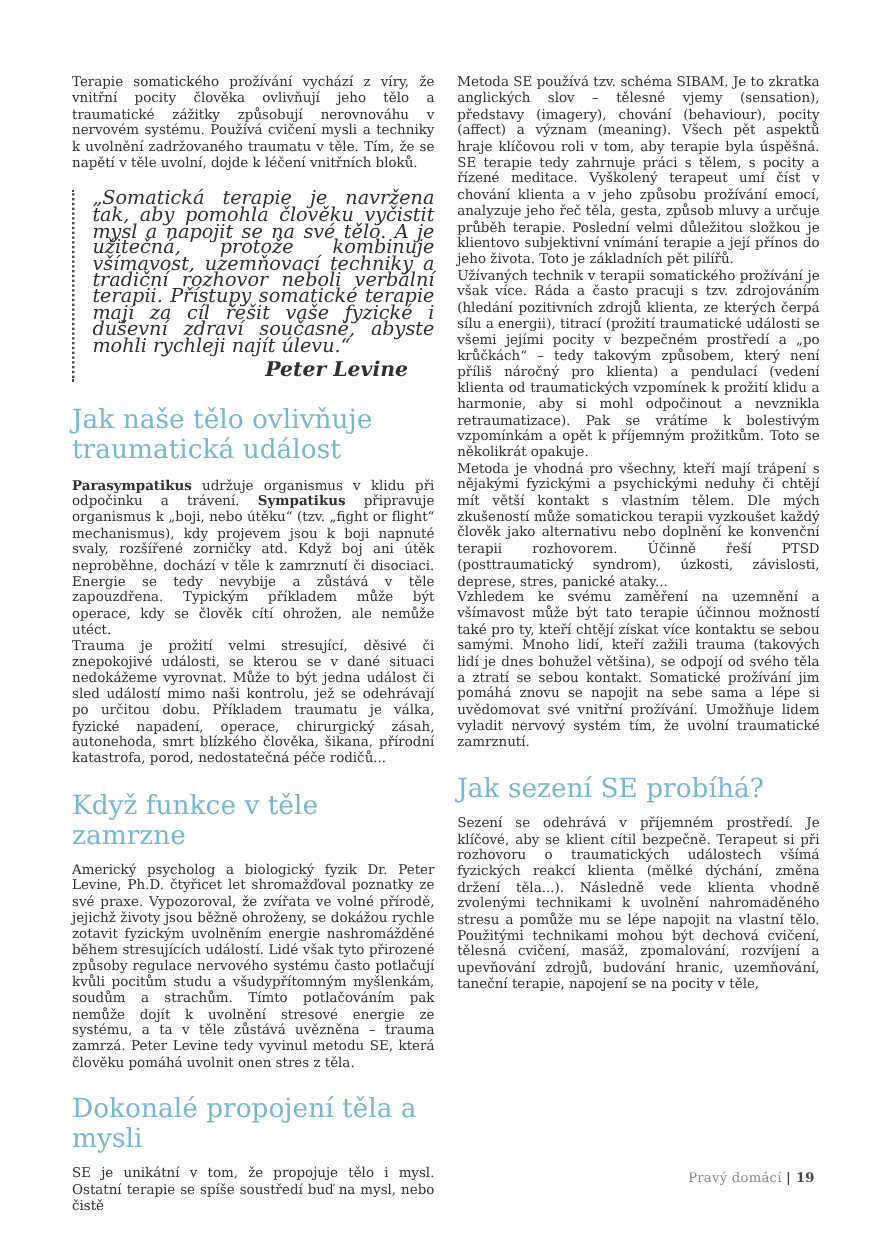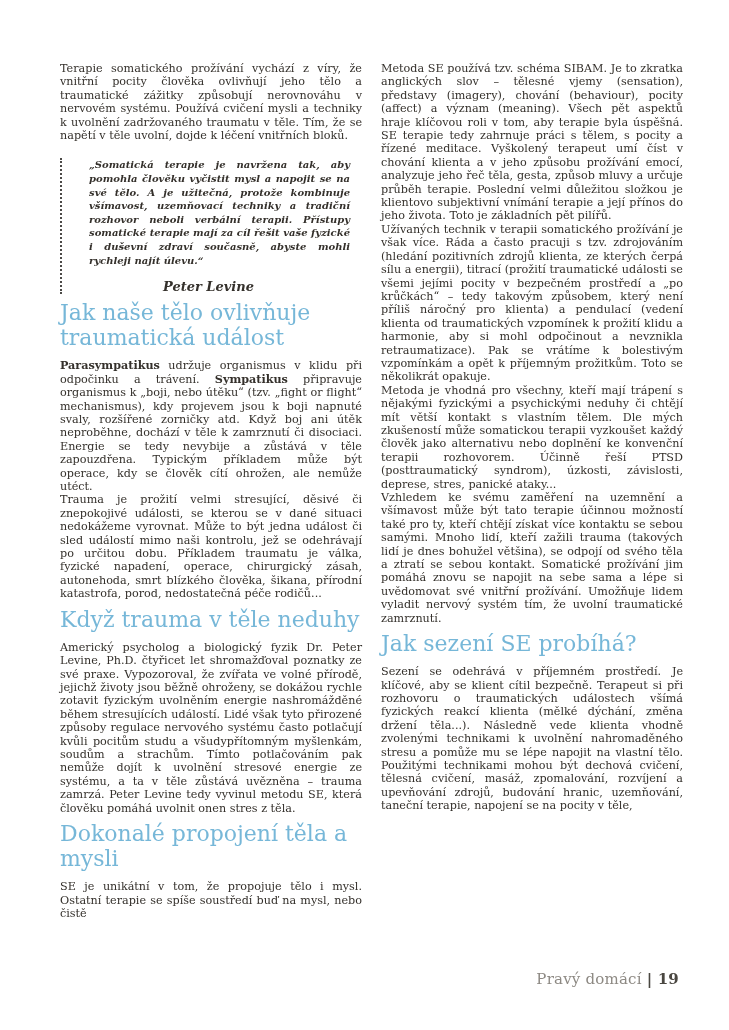--- a/index.html
+++ b/index.html
@@ -28,50 +28,50 @@
     margin: 0;
   }
   .body-text + .body-text { margin-top: 0; }
   .intro { margin-bottom: 16px; }
   .pull-quote {
     border-left: 2px dotted #4c4a47;
     padding-left: 15px;
     margin: 16px 0 6px 0;
   }
   .pull-quote .quote-text {
-    font-size: 10px;
+    font-size: 16px;
     line-height: 13.6px;
+    font-weight: normal;
+    font-style: italic;
+    text-align: justify;
+    margin: 0;
+  }
+  .quote-author {
+    font-size: 17px;
     font-weight: bold;
     font-style: italic;
-    text-align: justify;
-    margin: 12px;
-  }
-  .quote-author {
-    font-size: 13px;
-    font-weight: bold;
-    font-style: italic;
-    text-align: center;
+    text-align: right;
     padding-right: 22px;
     margin: 4px 0 0 0;
   }
   h2.section-heading {
     font-family: "DejaVu Serif", "Liberation Serif", serif;
     font-size: 22px;
     line-height: 1.14;
     font-weight: 400;
     color: #76b7d8;
-    margin: 6px 0 9px 0;
+    margin: 20px 0 9px 0;
     text-align: left;
   }
   .bold-inline { font-weight: bold; }
   .page-footer {
     position: absolute;
     right: 50px;
     bottom: 42px;
-    font-size: 15px;
+    font-size: 11px;
     letter-spacing: 0.2px;
   }
   .page-footer .magazine-name { color: #8d8983; }
   .page-footer .page-number-group { color: #4a4741; font-weight: bold; }
 </style>
 </head>
 <body>
 
 <div class="page">
   <div class="columns">
@@ -81,21 +81,21 @@
 
       <div class="pull-quote">
         <p class="quote-text">„Somatická terapie je navržena tak, aby pomohla člověku vyčistit mysl a napojit se na své tělo. A je užitečná, protože kombinuje všímavost, uzemňovací techniky a tradiční rozhovor neboli verbální terapii. Přístupy somatické terapie mají za cíl řešit vaše fyzické i duševní zdraví současně, abyste mohli rychleji najít úlevu.“</p>
         <p class="quote-author">Peter Levine</p>
       </div>
 
       <h2 class="section-heading">Jak naše tělo ovlivňuje traumatická událost</h2>
       <p class="body-text"><span class="bold-inline">Parasympatikus</span><span> udržuje organismus v klidu při odpočinku a trávení. </span><span class="bold-inline">Sympatikus</span><span> připravuje organismus k „boji, nebo útěku“ (tzv. „fight or flight“ mechanismus), kdy projevem jsou k boji napnuté svaly, rozšířené zorničky atd. Když boj ani útěk neproběhne, dochází v těle k zamrznutí či disociaci. Energie se tedy nevybije a zůstává v těle zapouzdřena. Typickým příkladem může být operace, kdy se člověk cítí ohrožen, ale nemůže utéct.</span></p>
       <p class="body-text">Trauma je prožití velmi stresující, děsivé či znepokojivé události, se kterou se v dané situaci nedokážeme vyrovnat. Může to být jedna událost či sled událostí mimo naši kontrolu, jež se odehrávají po určitou dobu. Příkladem traumatu je válka, fyzické napadení, operace, chirurgický zásah, autonehoda, smrt blízkého člověka, šikana, přírodní katastrofa, porod, nedostatečná péče rodičů...</p>
 
-      <h2 class="section-heading">Když trauma v těle neduhy</h2>
+      <h2 class="section-heading">Když funkce v těle zamrzne</h2>
       <p class="body-text">Americký psycholog a biologický fyzik Dr. Peter Levine, Ph.D. čtyřicet let shromažďoval poznatky ze své praxe. Vypozoroval, že zvířata ve volné přírodě, jejichž životy jsou běžně ohroženy, se dokážou rychle zotavit fyzickým uvolněním energie nashromážděné během stresujících událostí. Lidé však tyto přirozené způsoby regulace nervového systému často potlačují kvůli pocitům studu a všudypřítomným myšlenkám, soudům a strachům. Tímto potlačováním pak nemůže dojít k uvolnění stresové energie ze systému, a ta v těle zůstává uvězněna – trauma zamrzá. Peter Levine tedy vyvinul metodu SE, která člověku pomáhá uvolnit onen stres z těla.</p>
 
       <h2 class="section-heading">Dokonalé propojení těla a mysli</h2>
       <p class="body-text">SE je unikátní v tom, že propojuje tělo i mysl. Ostatní terapie se spíše soustředí buď na mysl, nebo čistě</p>
     </div>
 
     <div class="col">
       <p class="body-text">Metoda SE používá tzv. schéma SIBAM. Je to zkratka anglických slov – tělesné vjemy (sensation), představy (imagery), chování (behaviour), pocity (affect) a význam (meaning). Všech pět aspektů hraje klíčovou roli v tom, aby terapie byla úspěšná. SE terapie tedy zahrnuje práci s tělem, s pocity a řízené meditace. Vyškolený terapeut umí číst v chování klienta a v jeho způsobu prožívání emocí, analyzuje jeho řeč těla, gesta, způsob mluvy a určuje průběh terapie. Poslední velmi důležitou složkou je klientovo subjektivní vnímání terapie a její přínos do jeho života. Toto je základních pět pilířů.</p>
       <p class="body-text">Užívaných technik v terapii somatického prožívání je však více. Ráda a často pracuji s tzv. zdrojováním (hledání pozitivních zdrojů klienta, ze kterých čerpá sílu a energii), titrací (prožití traumatické události se všemi jejími pocity v bezpečném prostředí a „po krůčkách“ – tedy takovým způsobem, který není příliš náročný pro klienta) a pendulací (vedení klienta od traumatických vzpomínek k prožití klidu a harmonie, aby si mohl odpočinout a nevznikla retraumatizace). Pak se vrátíme k bolestivým vzpomínkám a opět k příjemným prožitkům. Toto se několikrát opakuje.</p>
 

